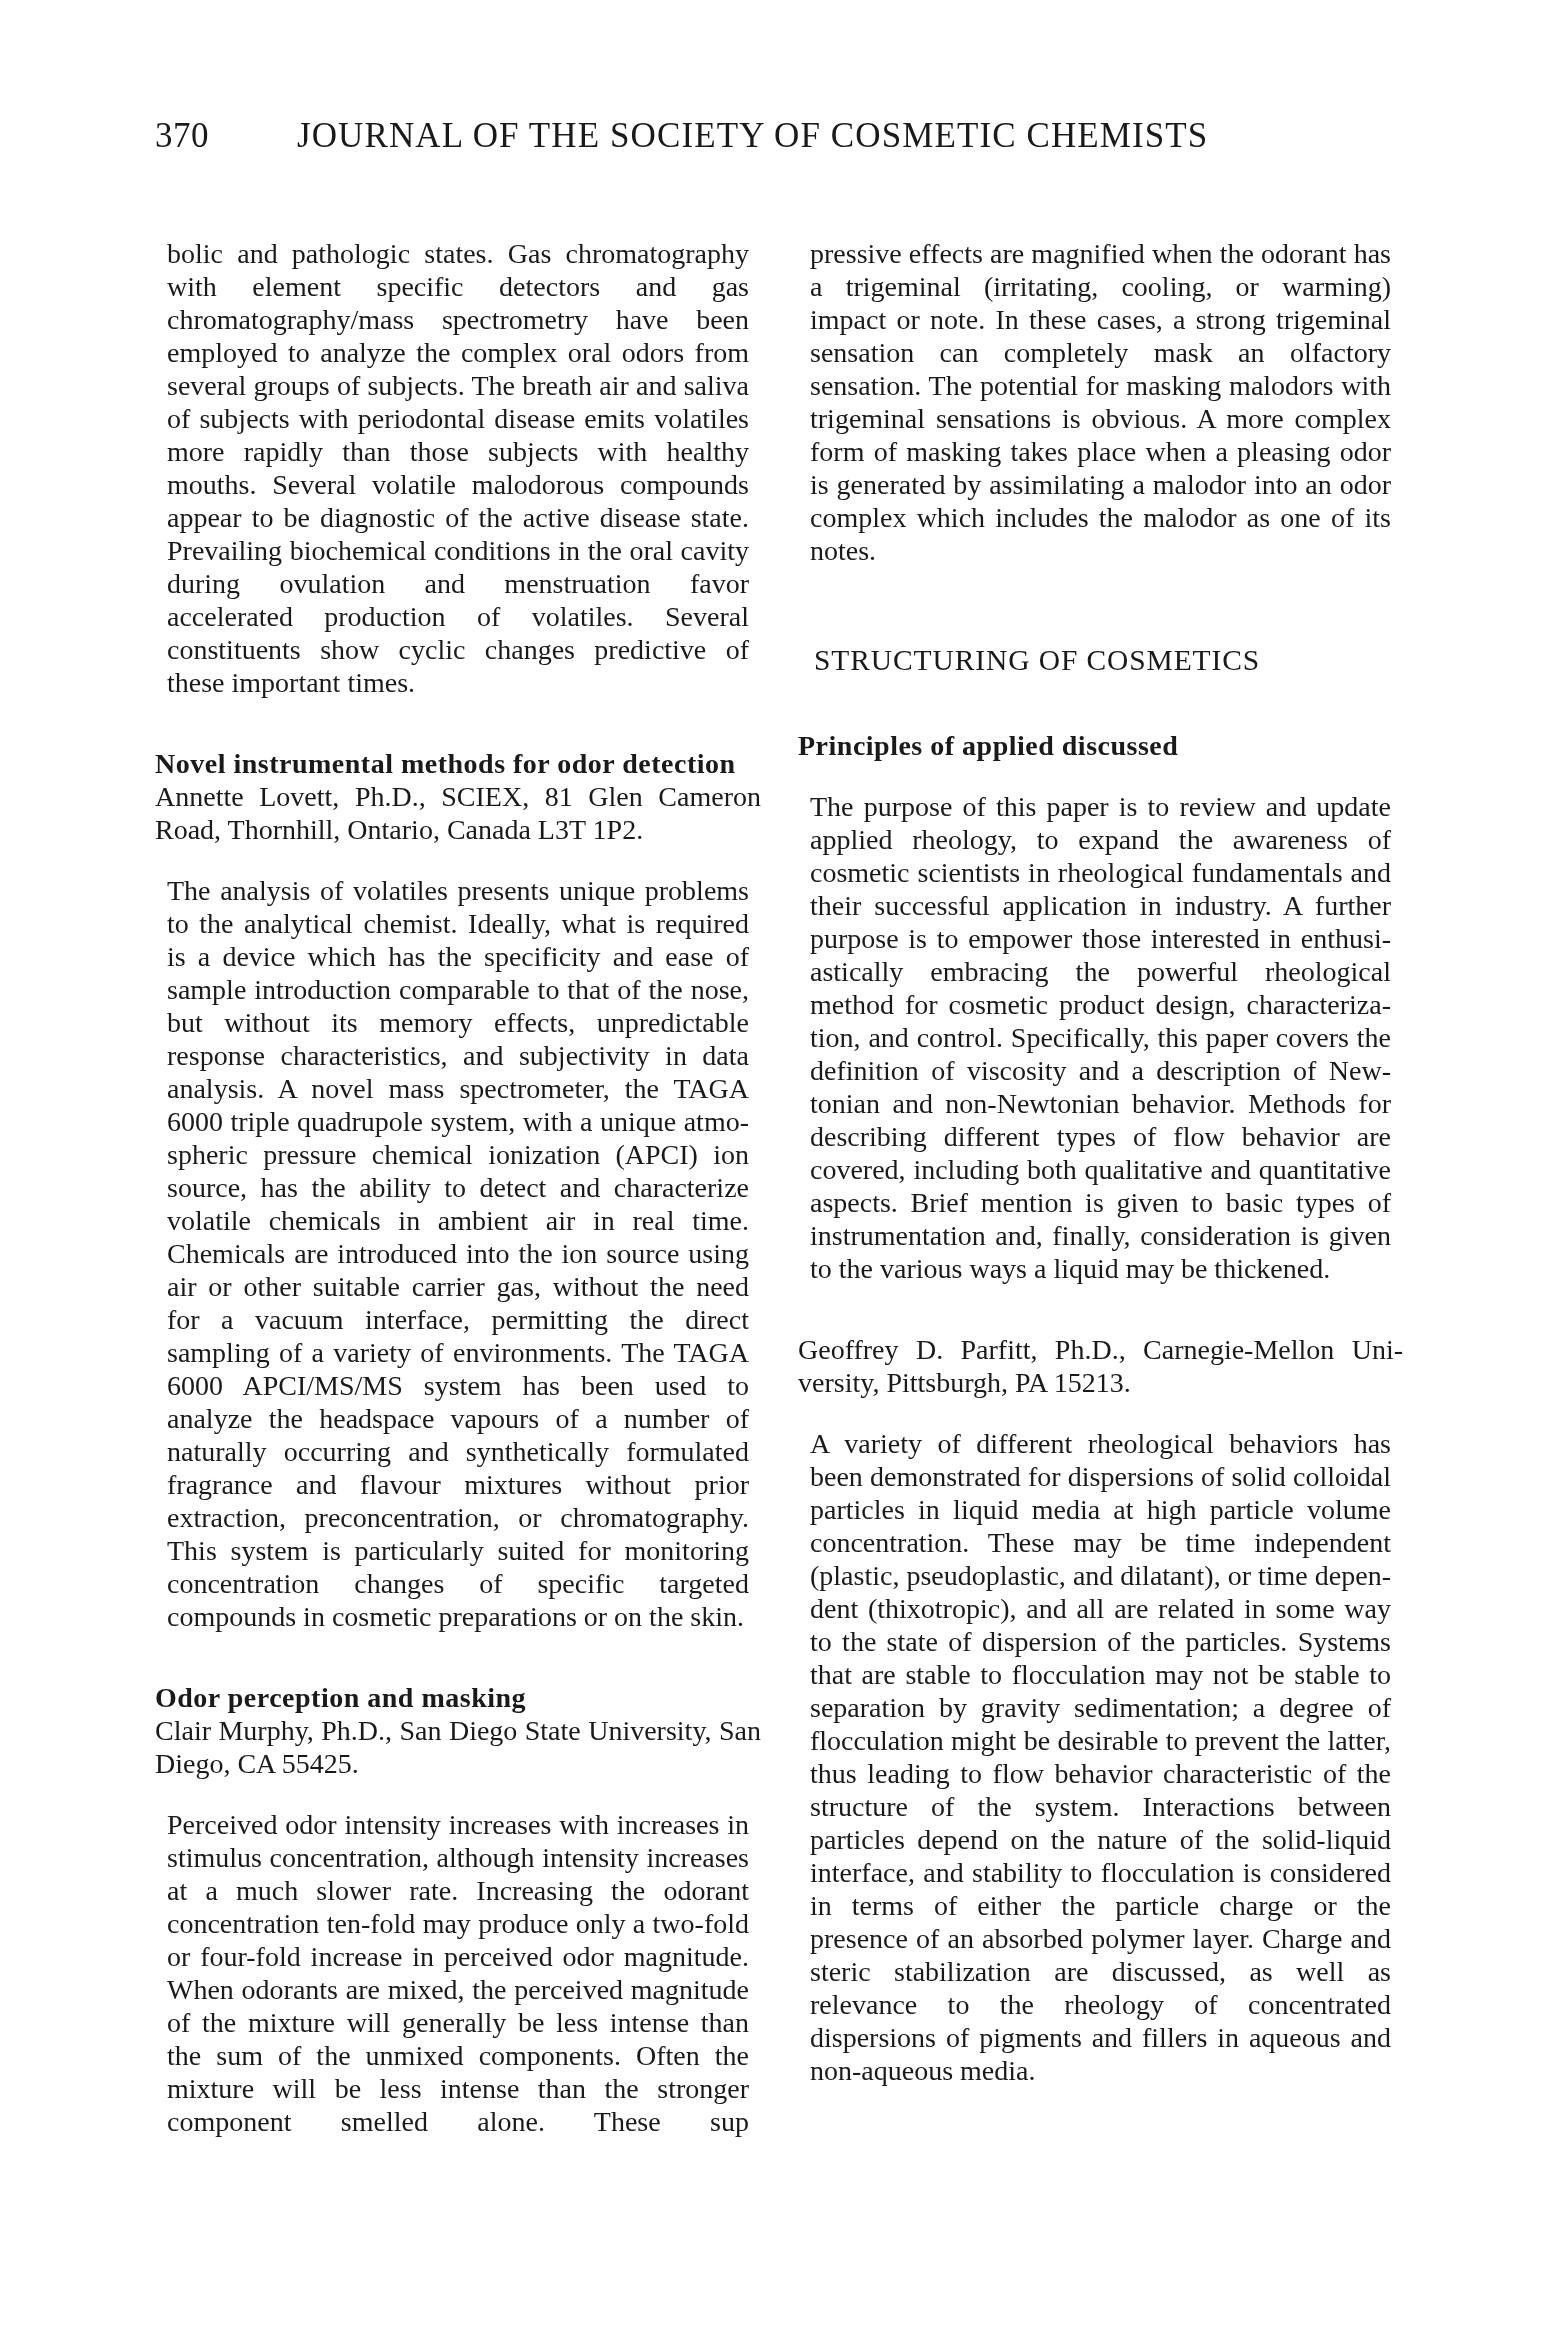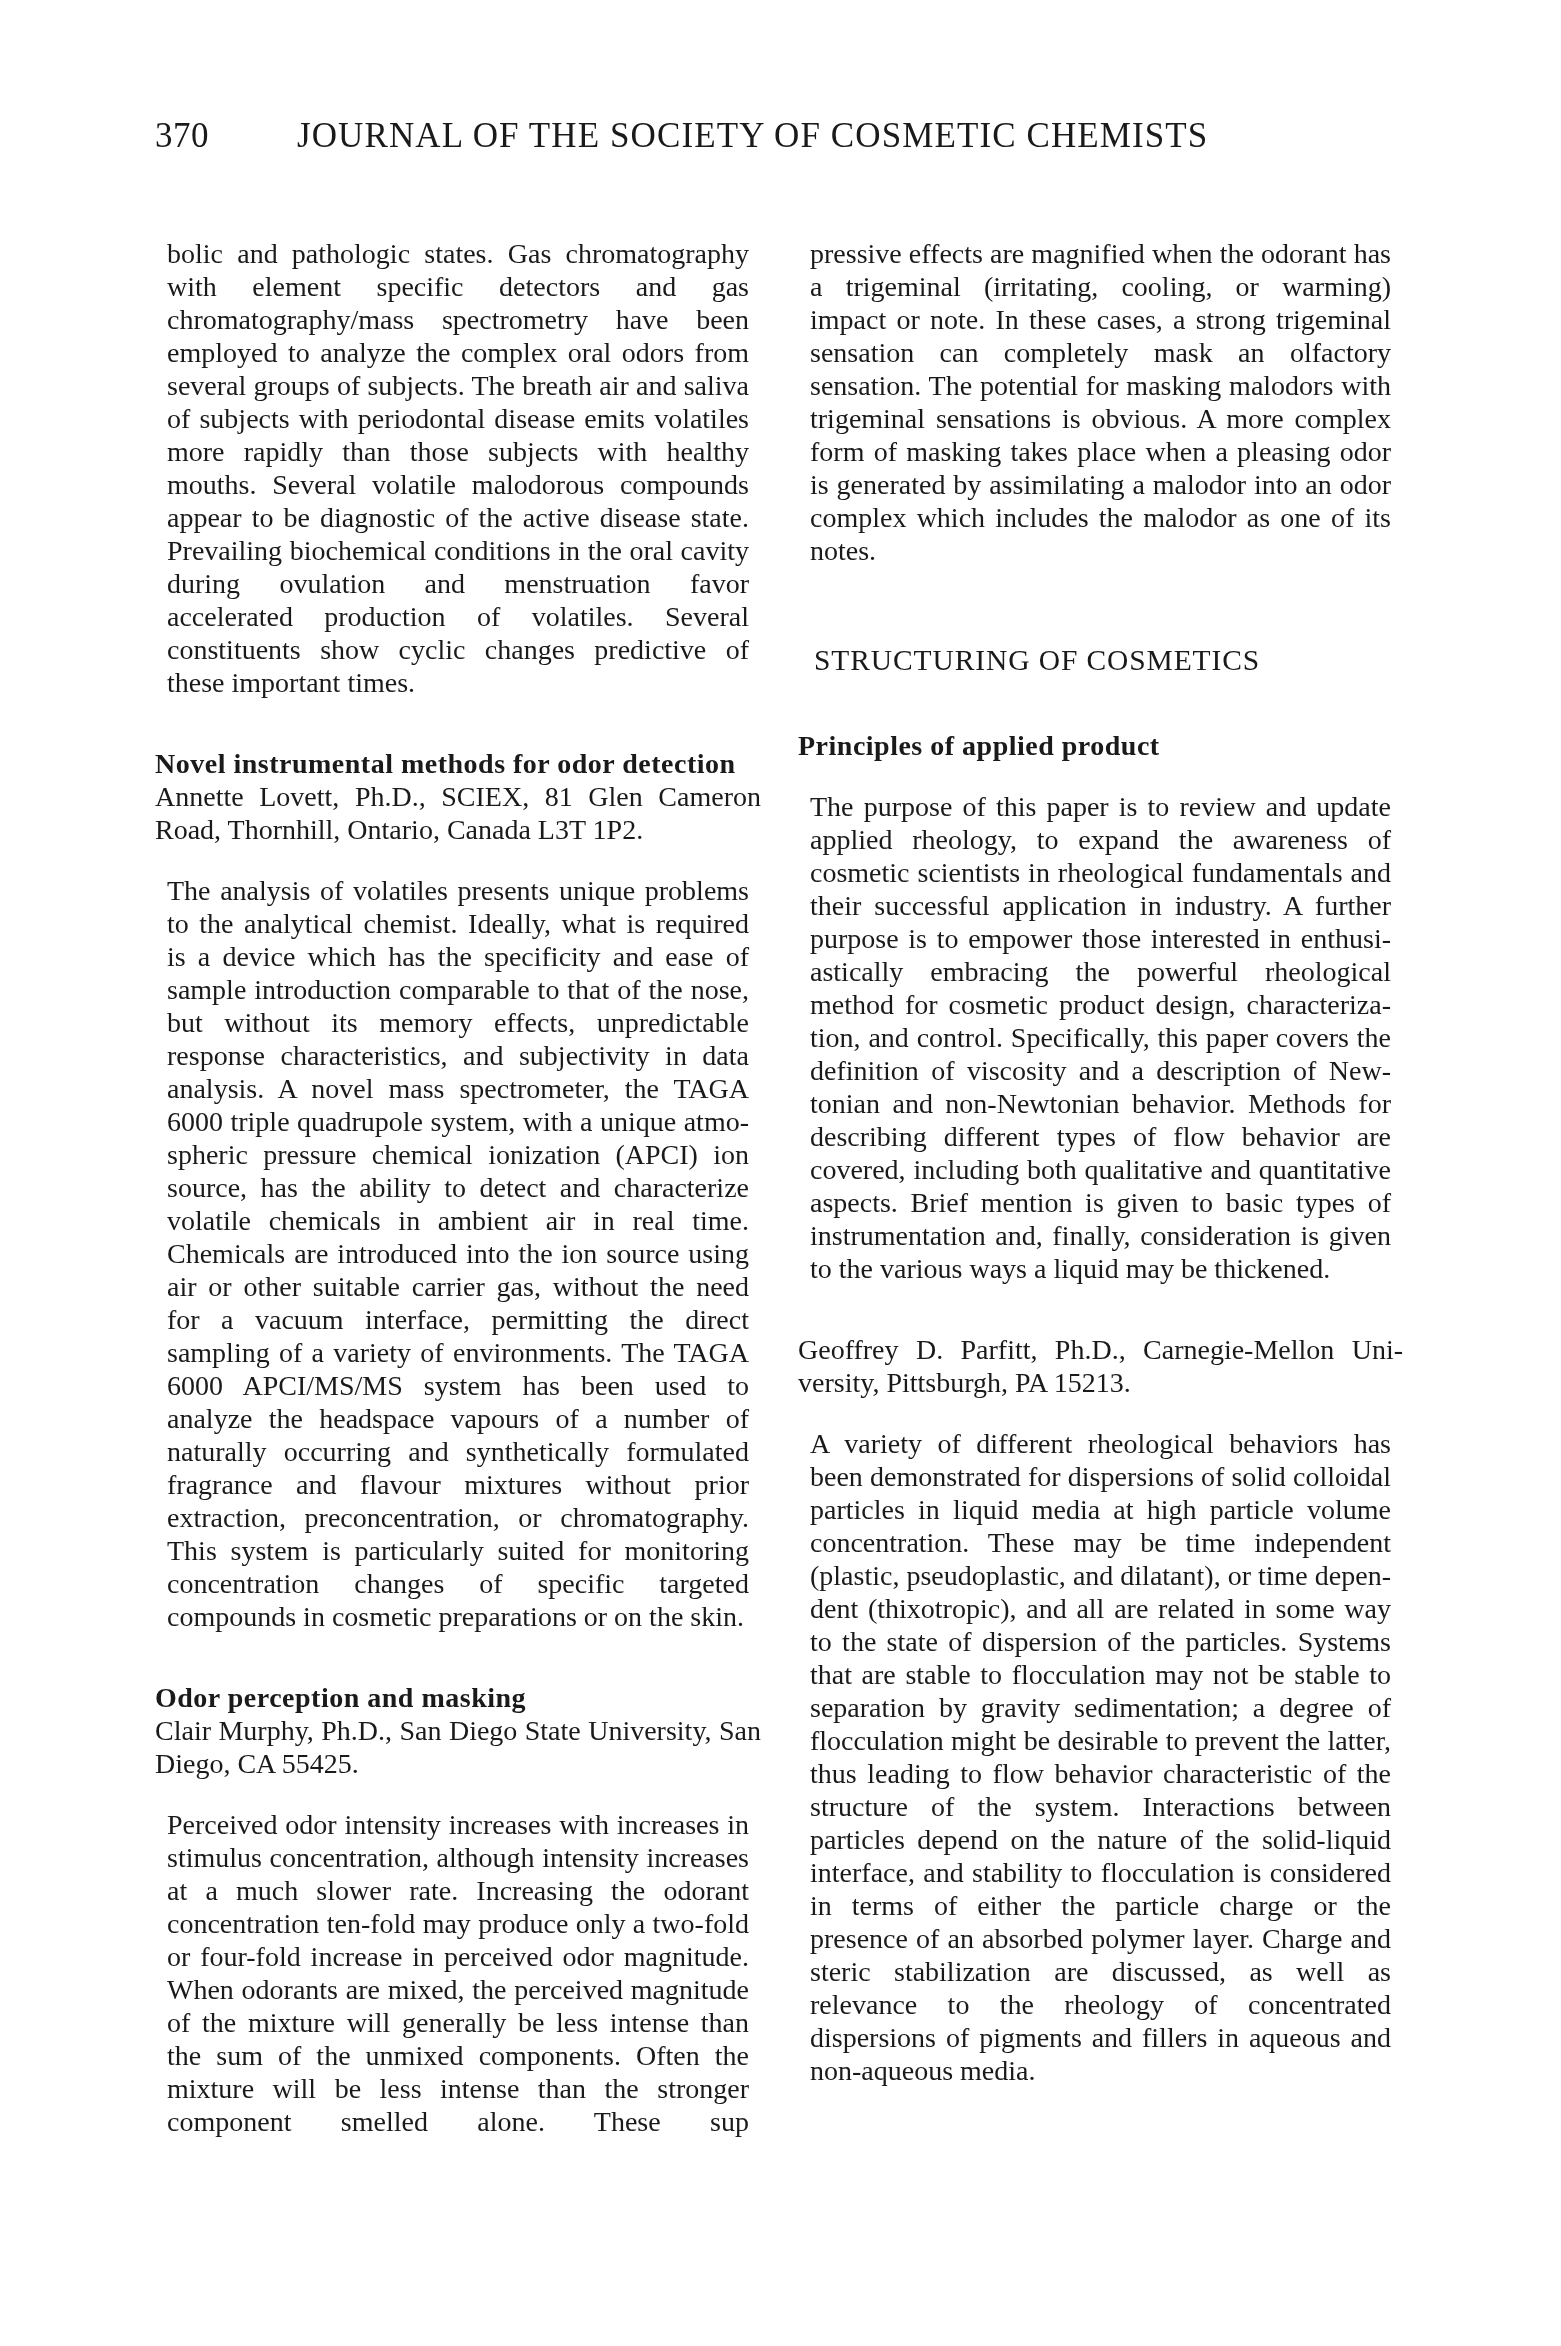--- a/index.html
+++ b/index.html
@@ -48,21 +48,21 @@
   </div>
 </div>
 
 <div class="col right">
   <p>pressive effects are magnified when the odorant has a trigeminal (irritating, cooling, or warming) impact or note. In these cases, a strong trigeminal sensation can completely mask an olfactory sensation. The potential for masking malodors with trigeminal sensations is obvious. A more complex form of masking takes place when a pleasing odor is generated by assimilating a malodor into an odor complex which includes the malodor as one of its notes.</p>
   <div class="s-gap-lg"></div>
   <h2 class="section-title">STRUCTURING OF COSMETICS</h2>
   <div class="s-gap-md"></div>
 
   <div>
-    <h3 class="article-title">Principles of applied product</h3>
+    <h3 class="article-title">Principles of applied discussed</h3>
     <div class="s-gap-sm"></div>
     <p>The purpose of this paper is to review and update applied rheology, to expand the awareness of cosmetic scientists in rheological fundamentals and their successful application in industry. A further purpose is to empower those interested in enthusi­astically embracing the powerful rheological method for cosmetic product design, characteriza­tion, and control. Specifically, this paper covers the definition of viscosity and a description of New­tonian and non-Newtonian behavior. Methods for describing different types of flow behavior are covered, including both qualitative and quantitative aspects. Brief mention is given to basic types of instrumentation and, finally, consideration is given to the various ways a liquid may be thickened.</p>
   </div>
   <div class="s-gap-md"></div>
 
   <div>
     <p class="author">Geoffrey D. Parfitt, Ph.D., Carnegie-Mellon Uni­versity, Pittsburgh, PA 15213.</p>
     <div class="s-gap-sm"></div>
     <p>A variety of different rheological behaviors has been demonstrated for dispersions of solid colloi­dal particles in liquid media at high particle volume concentration. These may be time independent (plastic, pseudoplastic, and dilatant), or time depen­dent (thixotropic), and all are related in some way to the state of dispersion of the particles. Systems that are stable to flocculation may not be stable to separation by gravity sedimentation; a degree of flocculation might be desirable to prevent the latter, thus leading to flow behavior characteristic of the structure of the system. Interactions between particles depend on the nature of the solid-liquid interface, and stability to flocculation is considered in terms of either the particle charge or the presence of an absorbed polymer layer. Charge and steric stabilization are discussed, as well as relevance to the rheology of concentrated dispersions of pig­ments and fillers in aqueous and non-aqueous media.</p>
   </div>

